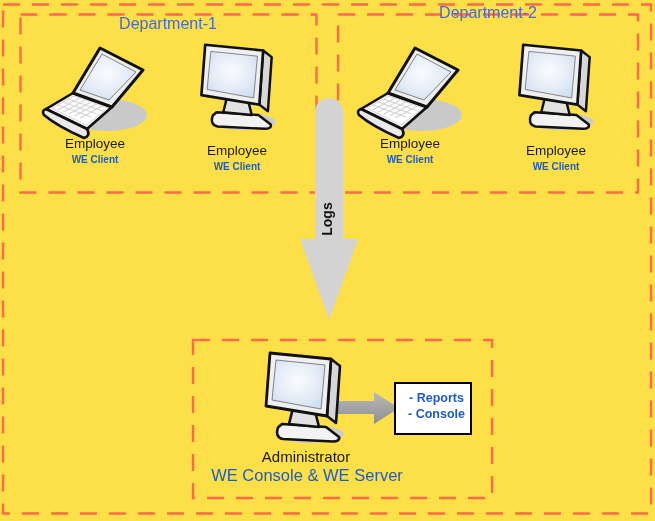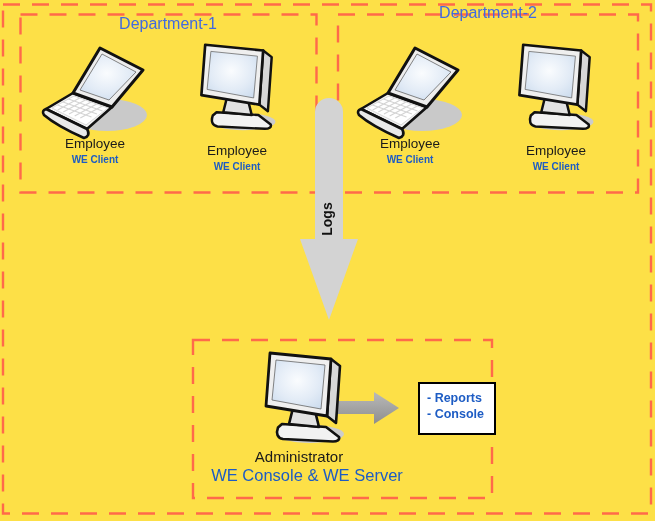--- a/index.html
+++ b/index.html
@@ -18,31 +18,32 @@
   .dept-title{
     position:absolute;width:200px;text-align:center;
     color:#4169e1;font-size:16px;font-weight:400;
   }
   .logs-label{
     position:absolute;left:297px;top:209px;width:60px;height:20px;
     text-align:center;font-weight:bold;font-size:14px;color:#111;
     transform:rotate(-90deg);transform-origin:center;line-height:20px;
   }
   .admin-role{
-    position:absolute;left:224px;top:448px;width:150px;text-align:center;
+    position:absolute;left:231px;top:448px;width:150px;text-align:center;
     color:#1a1a1a;font-size:15px;
   }
   .admin-app{
     position:absolute;left:182px;top:466px;width:250px;text-align:center;
     color:#1d5cc4;font-size:16.5px;font-weight:normal;
   }
   .output-box{
-    position:absolute;left:418px;top:382px;width:78px;height:53px;
+    position:absolute;left:394px;top:382px;width:78px;height:53px;
     background:#ffffff;border:2px solid #000000;box-sizing:border-box;
     padding:6px 0 0 7px;
+    text-align:center;
   }
   .output-box .item{
     display:block;color:#1d5cc4;font-weight:bold;font-size:12.5px;line-height:16px;
     white-space:nowrap;
   }
   svg{display:block;}
 </style>
 </head>
 <body>
 

